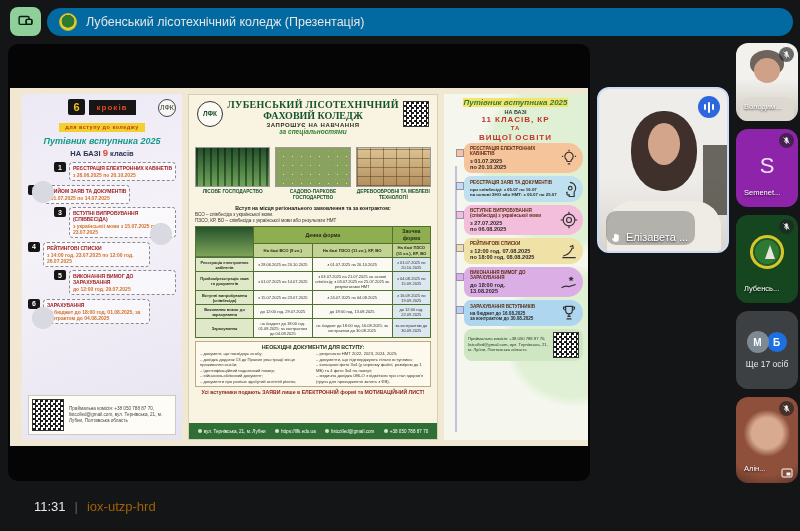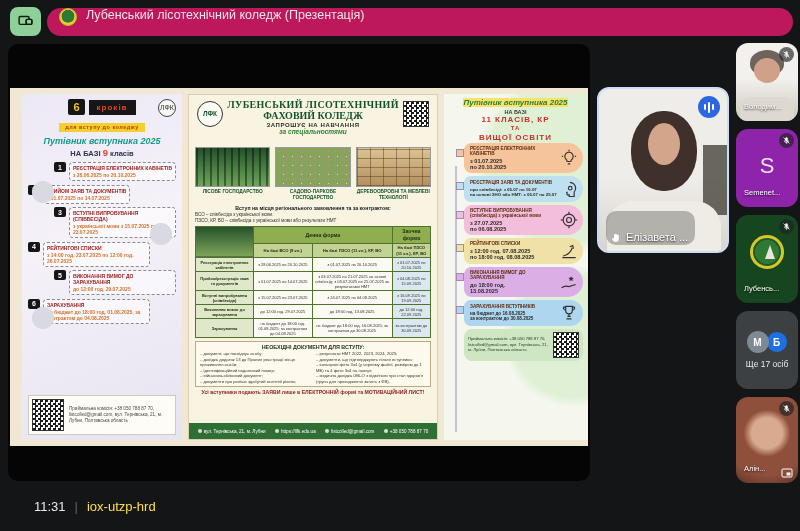--- a/index.html
+++ b/index.html
@@ -3,21 +3,21 @@
 <meta charset="utf-8">
 <style>
   * { margin:0; padding:0; box-sizing:border-box; }
   html,body { background:#0e0f10; }
   body { font-family:"Liberation Sans", sans-serif; }
   .app { position:relative; width:800px; height:531px; background:#141517; overflow:hidden; }
 
   
   .topbar { position:absolute; left:0; top:0; width:800px; height:42px; }
   .share-chip { position:absolute; left:10px; top:7px; width:31px; height:29px; border-radius:8px; background:#8fd09a; display:flex; align-items:center; justify-content:center; color:#0b1f10; }
-  .title-pill { position:absolute; left:47px; top:8px; width:746px; height:28px; border-radius:14px; background:#be185d; display:flex; align-items:flex-start; gap:9px; padding:0 12px; }
+  .title-pill { position:absolute; left:47px; top:8px; width:746px; height:28px; border-radius:14px; background:#0369a1; display:flex; align-items:center; gap:9px; padding:0 12px; }
   .logo-dot { width:18px; height:18px; border-radius:50%; background:radial-gradient(circle at 50% 45%, #2f7a33 0 52%, #e3cf2e 56%); border:1px solid #c9b52a; flex:0 0 auto; }
   .pill-text { color:#e6e6e6; font-size:12.5px; white-space:nowrap; overflow:hidden; }
 
   
   .present-region { position:absolute; left:8px; top:44px; width:582px; height:437px; background:#050505; border-radius:10px; overflow:hidden; }
   .slide { position:absolute; left:2px; top:44px; width:578px; height:358px; background:#f0e8d3; }
 
   
   .poster-left { position:absolute; left:12px; top:6px; width:160px; height:346px; background:linear-gradient(160deg,#ece9f6 0%, #f4f1f8 40%, #e7e4f2 100%); padding:5px 6px; overflow:hidden; }
   .lp-head { position:relative; text-align:center; }
@@ -137,21 +137,21 @@
   .av-m { background:#7d8a93; margin-right:-3px; z-index:1; }
   .av-b { background:#1e6fe0; border:1.5px solid #3c4043; }
   .more-label { position:absolute; left:0; right:0; top:48px; text-align:center; color:#e8eaed; font-size:8.5px; }
   .tile-alina { top:397px; height:86px; background:radial-gradient(circle at 50% 42%, #d8ab90 0 26%, #8e4f3b 40% 72%, #5e3326 100%); }
   .pip-ic { position:absolute; right:5px; bottom:5px; color:#fff; }
 
   
   .bottombar { position:absolute; left:12px; top:485px; width:800px; height:46px; }
   .meta { position:absolute; left:22px; top:14px; font-size:13px; color:#e8eaed; display:flex; gap:9px; align-items:center; }
   .meta .sep { color:#5f6368; }
-  .meta .code { color:#fde047; }
+  .meta .code { color:#a16207; }
   svg { display:block; }
 </style>
 </head>
 <body>
 
 <div class="app">
 
   <div class="topbar">
     <div class="share-chip">
       <svg width="17" height="17" viewBox="0 0 24 24" fill="none" stroke="currentColor" stroke-width="2">

